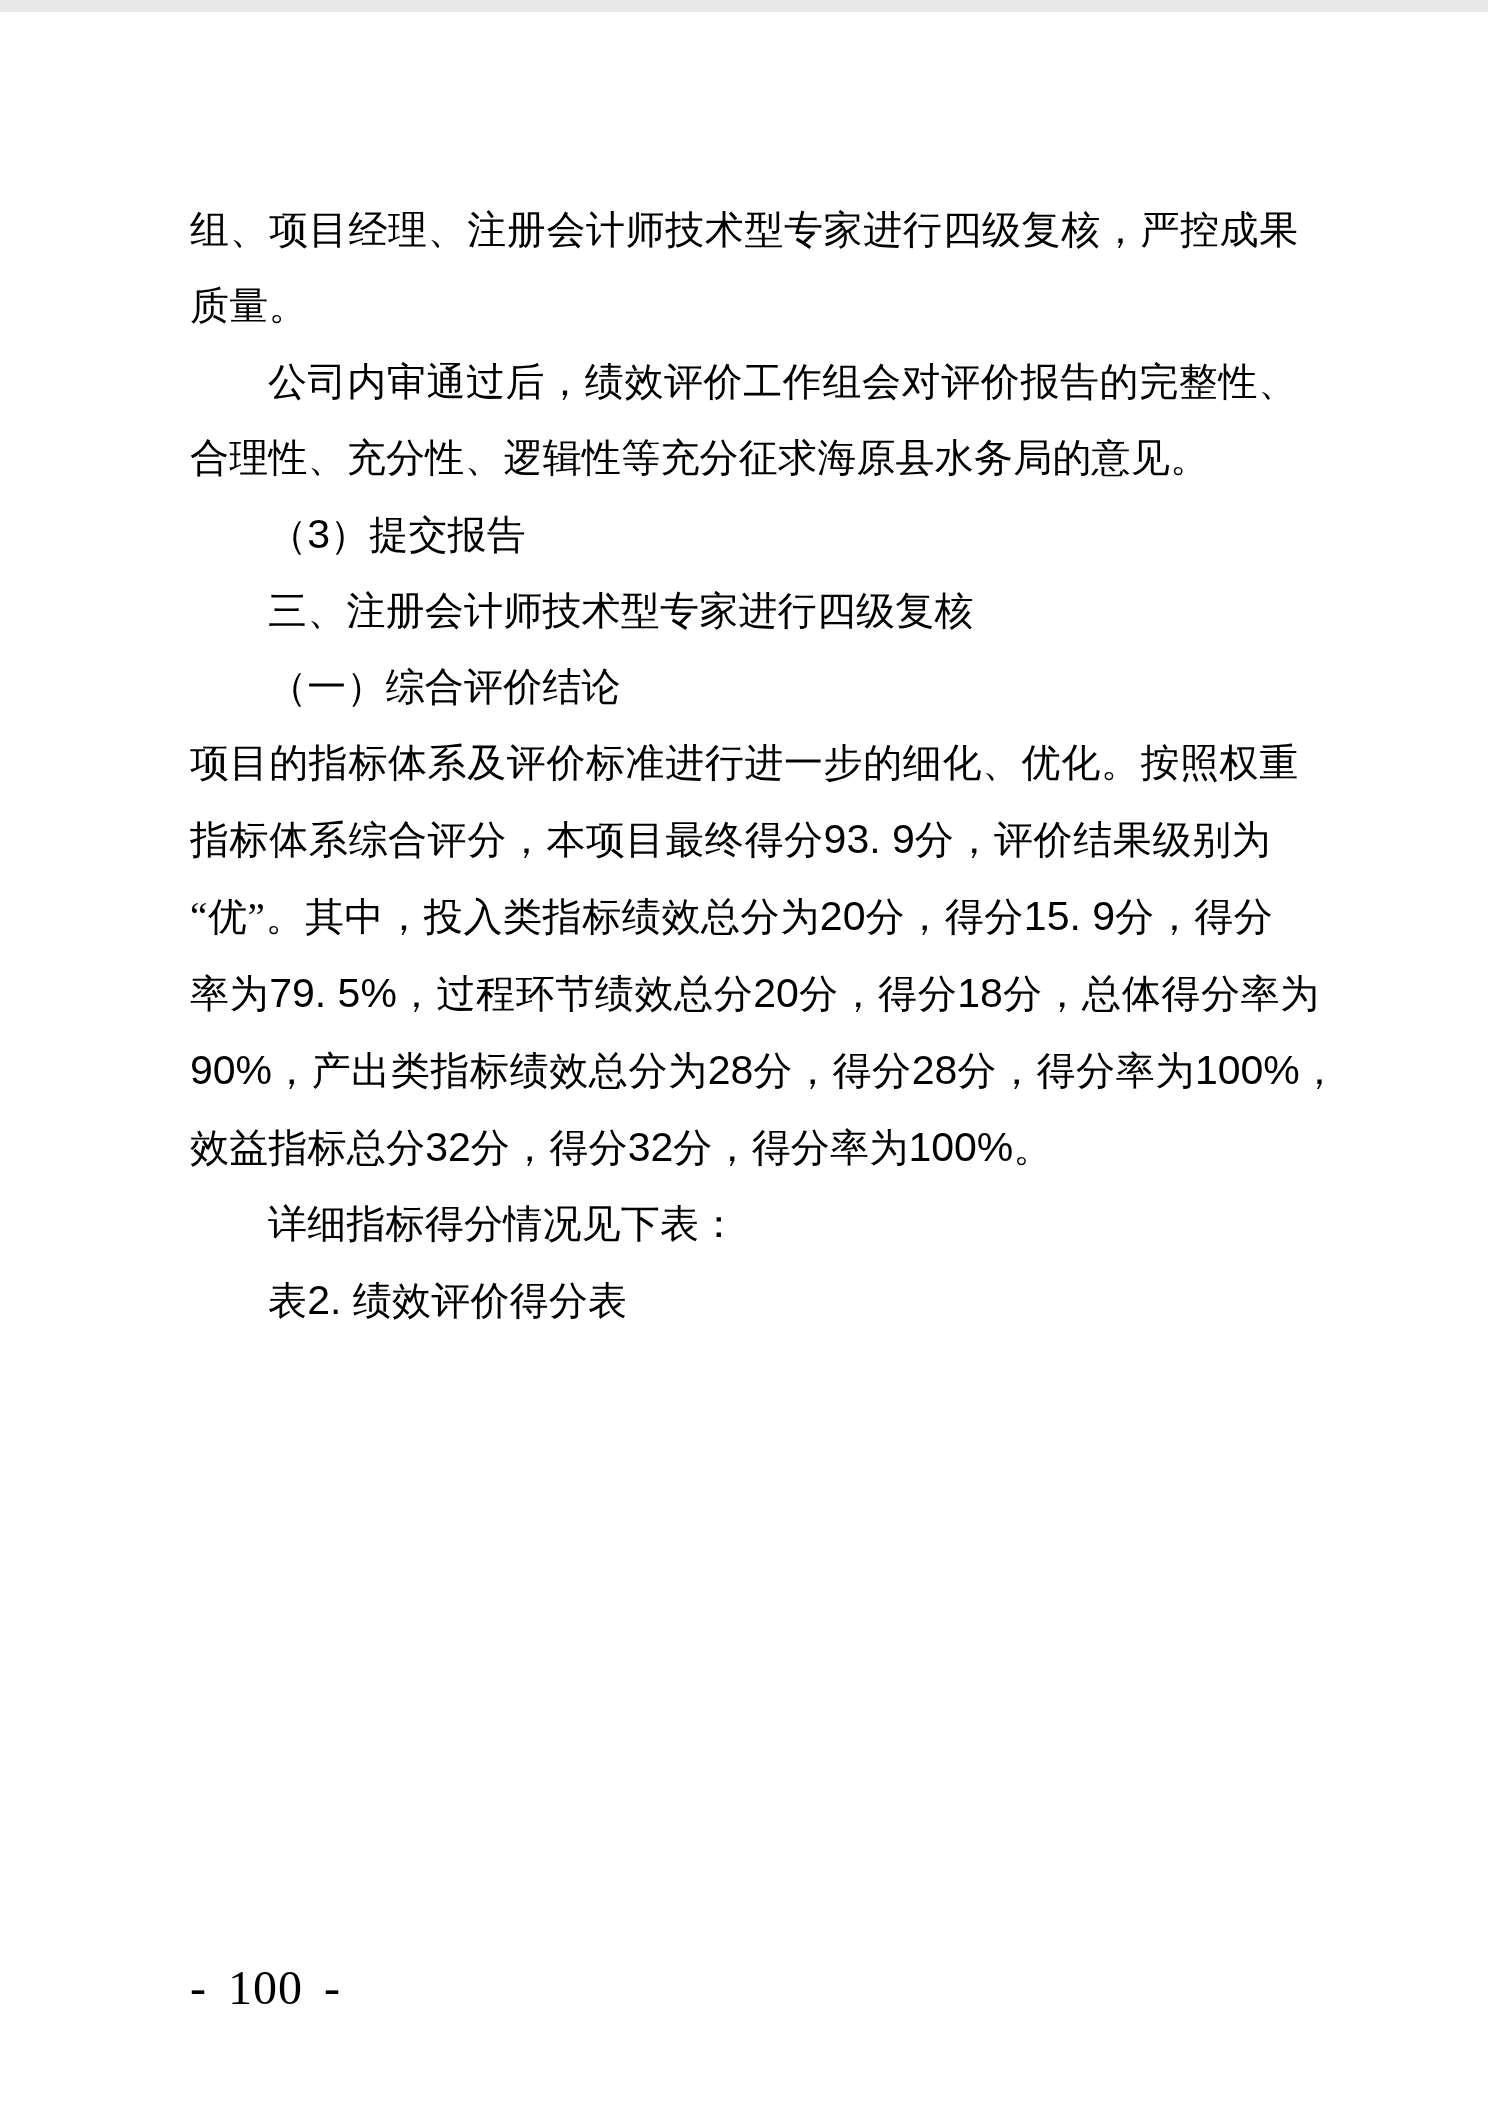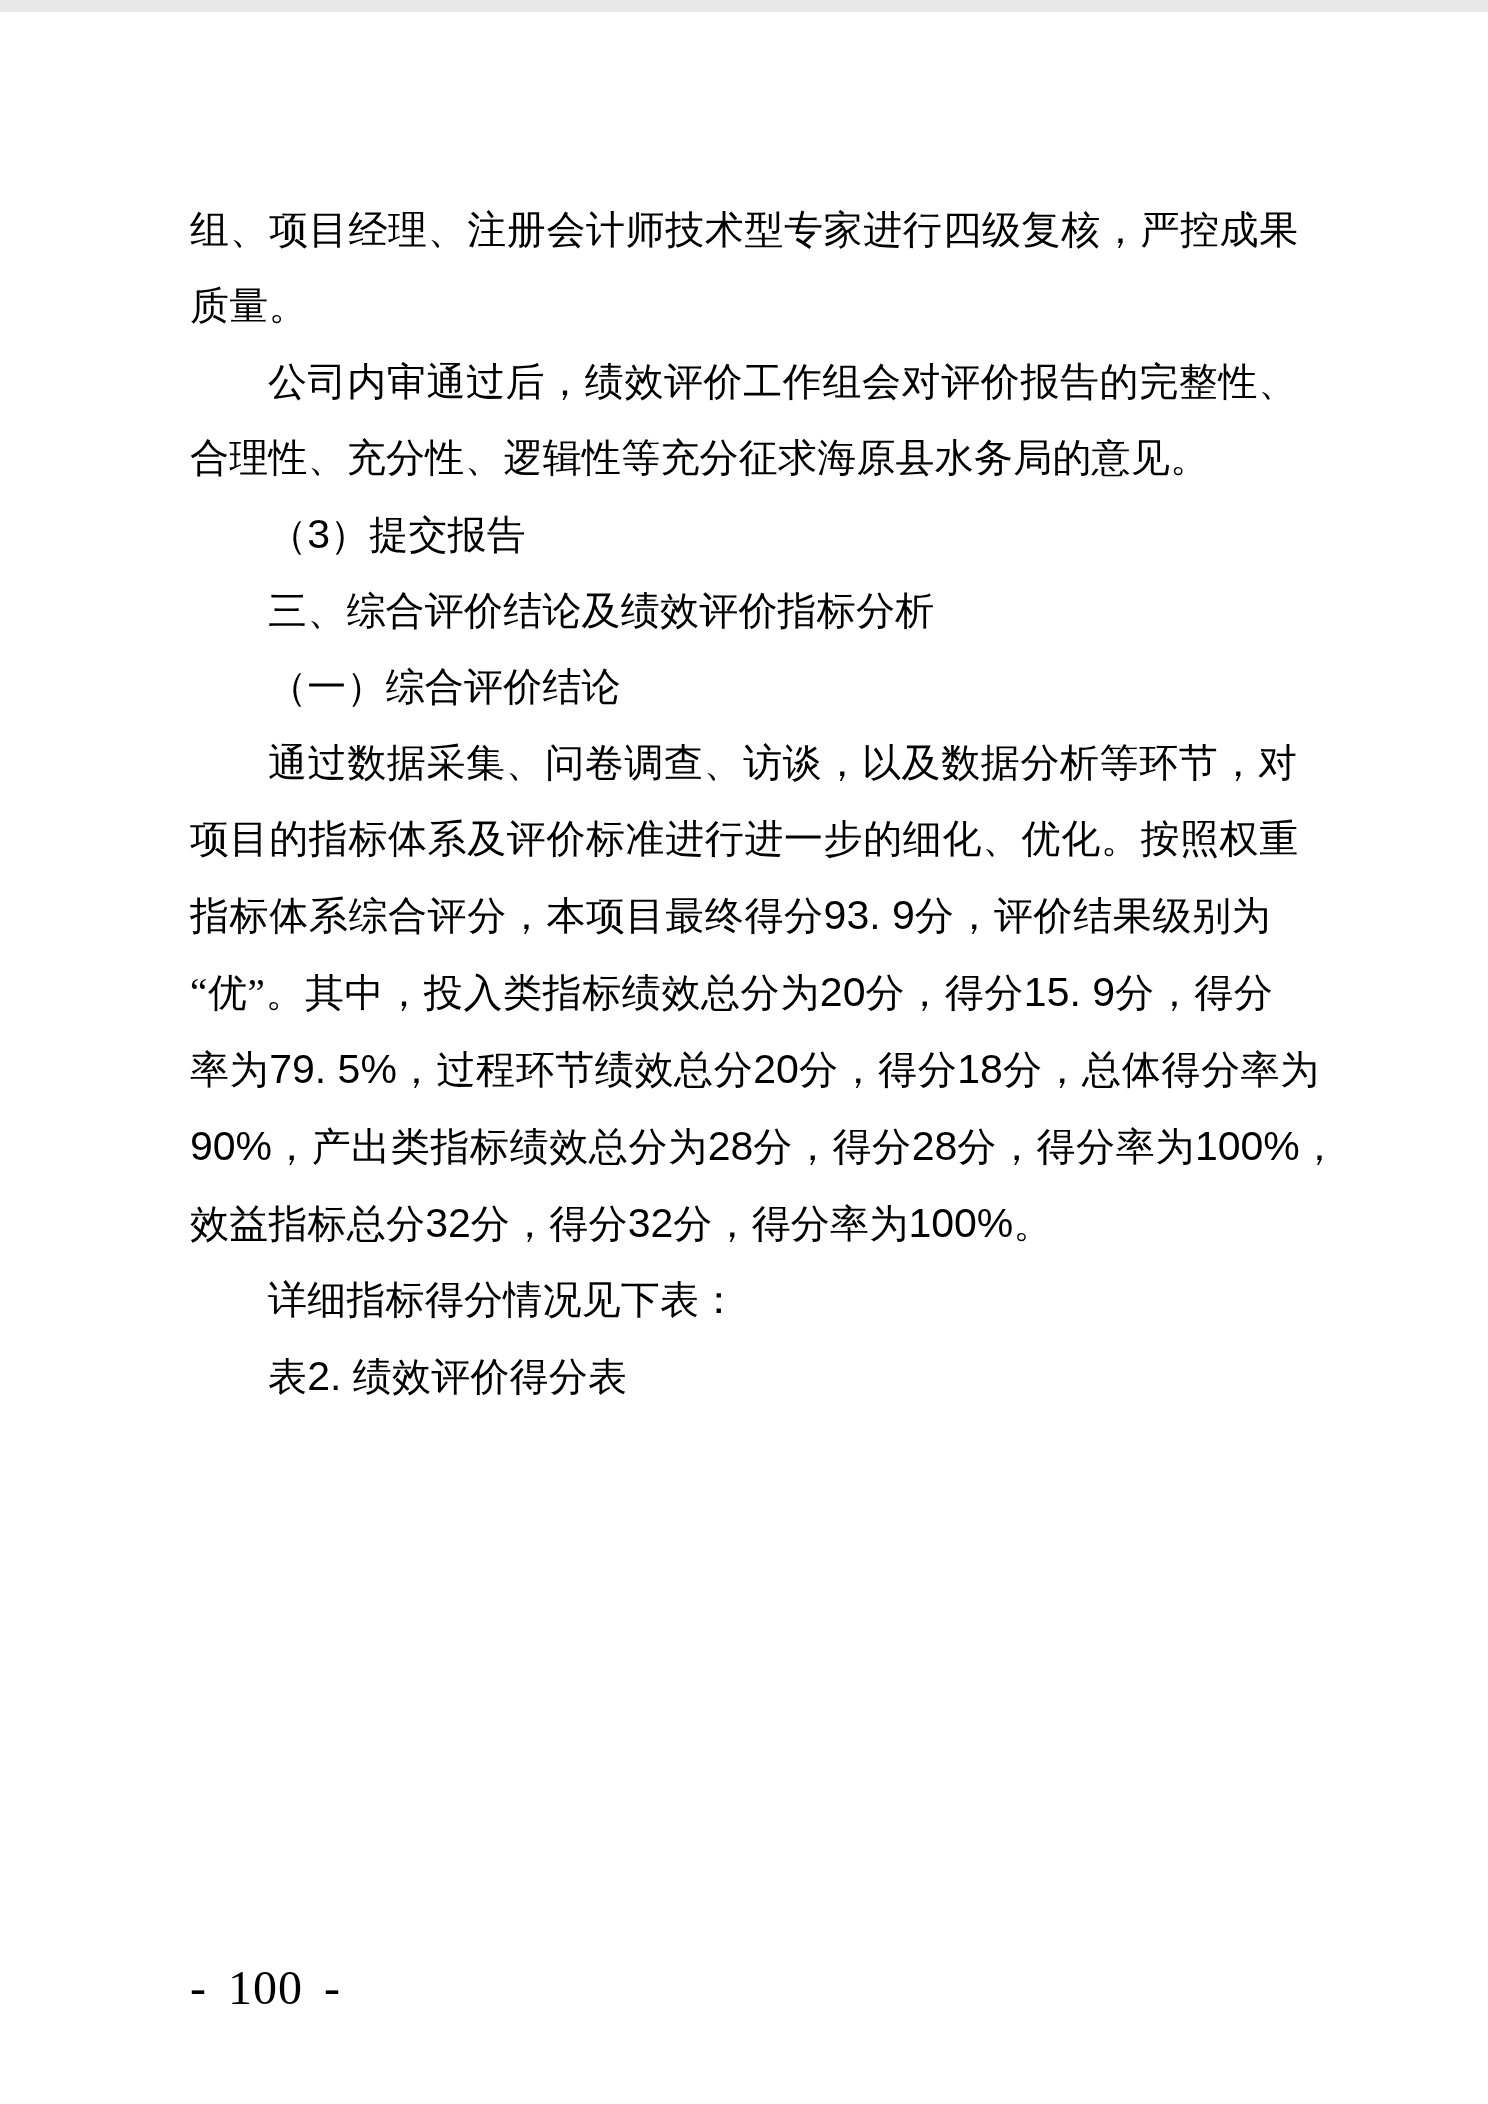--- a/index.html
+++ b/index.html
@@ -47,23 +47,22 @@
 </head>
 <body>
 
 <div class="page">
   <div class="doc-body">
       <div class="line fill"><span class="cn">组、项目经理、注册会计师技术型专家进行四级复核，严控成果</span></div>
       <div class="line"><span class="cn">质量。</span></div>
       <div class="line indent fill"><span class="cn">公司内审通过后，绩效评价工作组会对评价报告的完整性、</span></div>
       <div class="line"><span class="cn">合理性、充分性、逻辑性等充分征求海原县水务局的意见。</span></div>
       <div class="line indent"><span class="cn">（</span><span class="num">3</span><span class="cn">）提交报告</span></div>
-      <div class="line indent"><span class="cn">三、综合评价结论及绩效评价指标分析</span></div>
+      <div class="line indent"><span class="cn">三、注册会计师技术型专家进行四级复核</span></div>
       <div class="line indent"><span class="cn">（一）综合评价结论</span></div>
-      <div class="line indent fill"><span class="cn">通过数据采集、问卷调查、访谈，以及数据分析等环节，对</span></div>
       <div class="line fill"><span class="cn">项目的指标体系及评价标准进行进一步的细化、优化。按照权重</span></div>
       <div class="line fill"><span class="cn">指标体系综合评分，本项目最终得分</span><span class="num">93. 9</span><span class="cn">分，评价结果级别为</span></div>
       <div class="line fill"><span class="cn">“优”。其中，投入类指标绩效总分为</span><span class="num">20</span><span class="cn">分，得分</span><span class="num">15. 9</span><span class="cn">分，得分</span></div>
       <div class="line fill"><span class="cn">率为</span><span class="num">79. 5%</span><span class="cn">，过程环节绩效总分</span><span class="num">20</span><span class="cn">分，得分</span><span class="num">18</span><span class="cn">分，总体得分率为</span></div>
       <div class="line fill"><span class="num">90%</span><span class="cn">，产出类指标绩效总分为</span><span class="num">28</span><span class="cn">分，得分</span><span class="num">28</span><span class="cn">分，得分率为</span><span class="num">100%</span><span class="cn">，</span></div>
       <div class="line"><span class="cn">效益指标总分</span><span class="num">32</span><span class="cn">分，得分</span><span class="num">32</span><span class="cn">分，得分率为</span><span class="num">100%</span><span class="cn">。</span></div>
       <div class="line indent"><span class="cn">详细指标得分情况见下表：</span></div>
       <div class="line indent"><span class="cn">表</span><span class="num">2. </span><span class="cn">绩效评价得分表</span></div>
     </div>
   <div class="footer">- 100 -</div>

